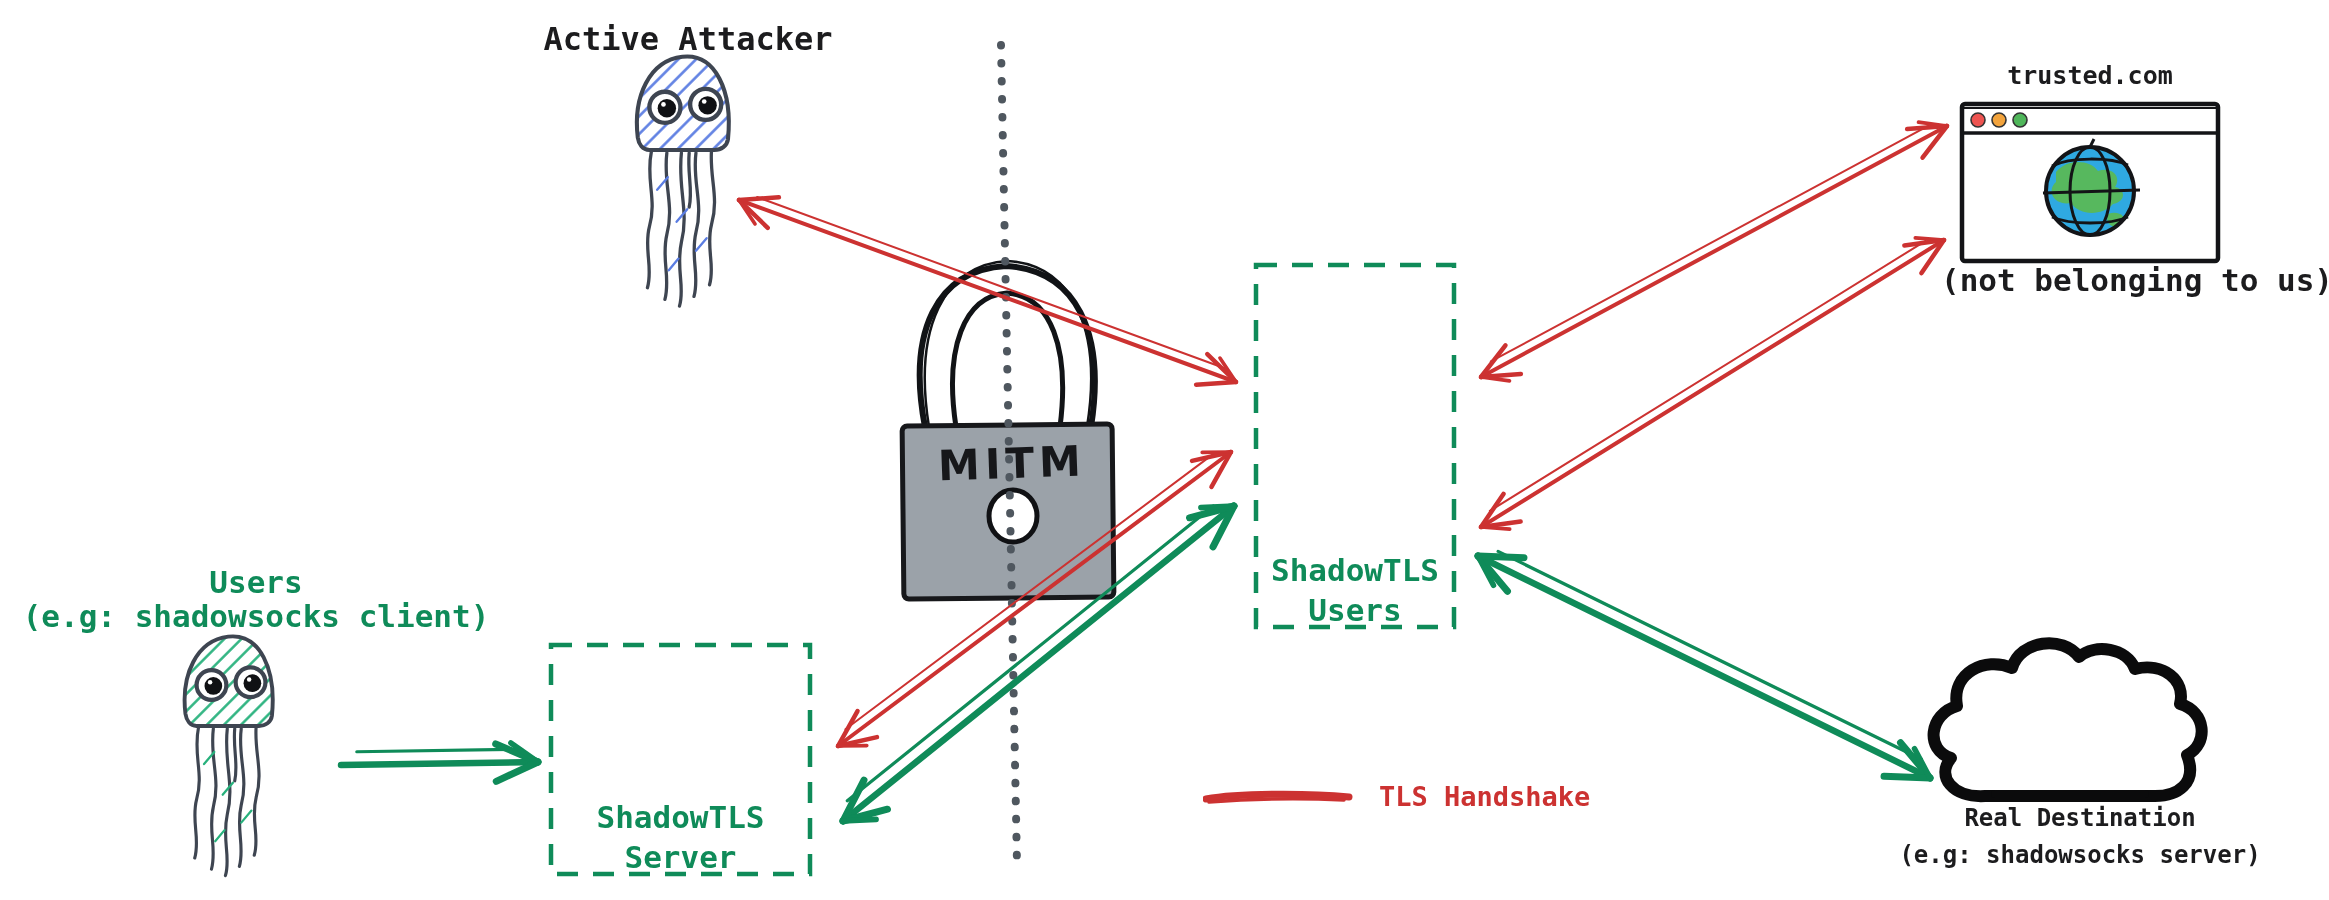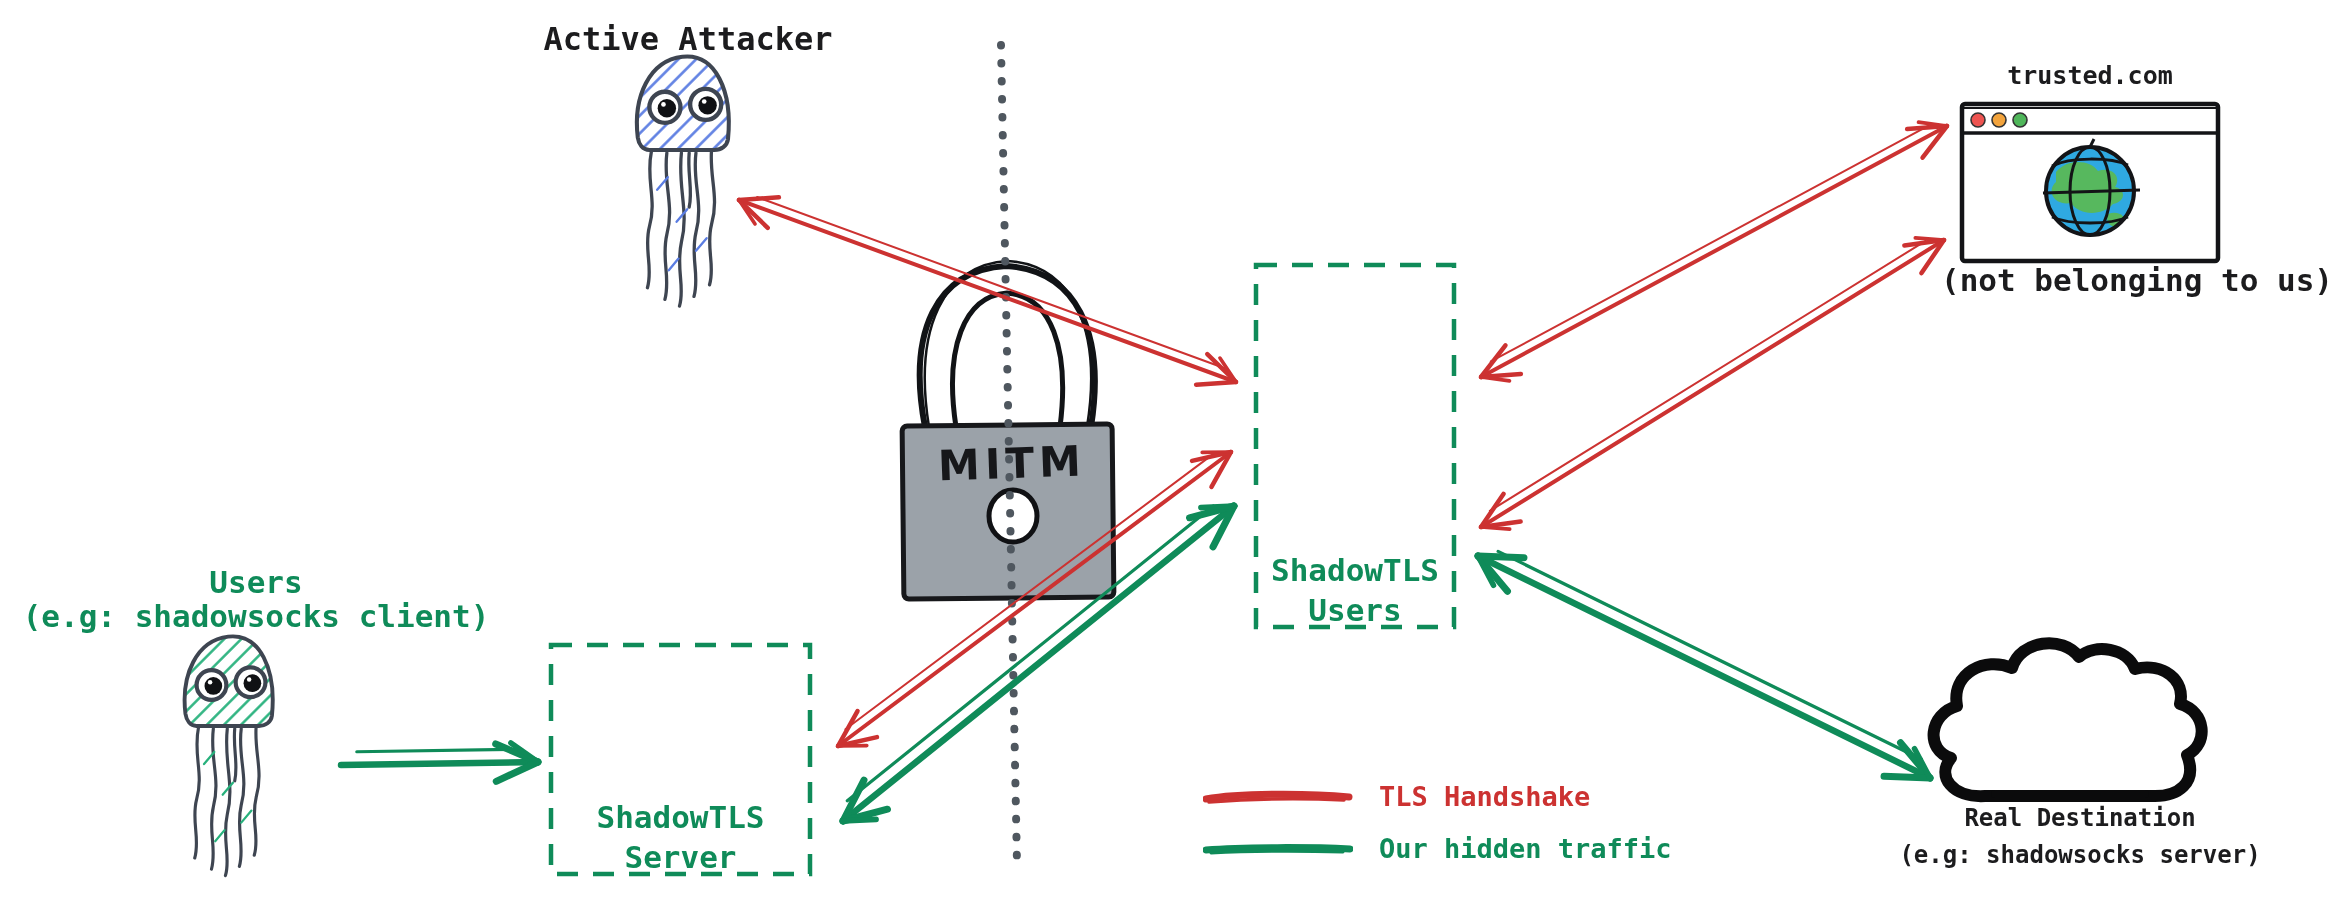--- a/index.html
+++ b/index.html
@@ -12,21 +12,21 @@
     position:absolute;font-weight:bold;color:var(--ink);
     white-space:nowrap;transform:translateX(-50%);line-height:1.12;
   }
   .lbl.green{color:var(--green);}
   .lbl.center{text-align:center;}
   .dbox{position:absolute;display:flex;align-items:flex-end;justify-content:center;}
   .dbox svg{position:absolute;left:0;top:0;width:100%;height:100%;}
   .dbox-label{position:relative;text-align:center;font-size:31px;font-weight:bold;
     color:var(--green);line-height:40px;}
   .dbox-label span{display:block;}
-  .legend{position:absolute;left:1203px;top:776px;display:flex;flex-direction:column;gap:11px;}
+  .legend{position:absolute;left:1203px;top:776px;display:flex;flex-direction:row;gap:11px;}
   .legend-row{display:flex;align-items:center;gap:26px;height:41px;}
   .legend-row.c-red{color:var(--red);}
   .legend-row.c-green{color:var(--green);}
   .legend-swatch{width:150px;height:22px;flex:0 0 auto;}
   .legend-label{font-size:27px;font-weight:bold;}
   #lbl-mitm{
     font-family:"DejaVu Sans",sans-serif;font-size:42px;letter-spacing:5px;
     transform:translateX(-50%) rotate(-2deg);color:#16171a;
   }
 </style>
@@ -244,22 +244,15 @@
   </div>
 
   <div class="legend">
     <div class="legend-row c-red">
       <svg class="legend-swatch" viewBox="0 0 150 22">
         <path d="M3,13 C35,7 105,7 146,11" fill="none" stroke="currentColor" stroke-width="7" stroke-linecap="round"></path>
         <path d="M6,16 C45,13 100,12 141,14" fill="none" stroke="currentColor" stroke-width="3.5" stroke-linecap="round"></path>
       </svg>
       <span class="legend-label">TLS Handshake</span>
     </div>
-    <div class="legend-row c-green">
-      <svg class="legend-swatch" viewBox="0 0 150 22">
-        <path d="M3,12 C40,9 108,9 147,11" fill="none" stroke="currentColor" stroke-width="7" stroke-linecap="round"></path>
-        <path d="M8,15 C50,13 100,13 140,14" fill="none" stroke="currentColor" stroke-width="3" stroke-linecap="round"></path>
-      </svg>
-      <span class="legend-label">Our hidden traffic</span>
-    </div>
   </div>
 
 </div>
 
 </body></html>

